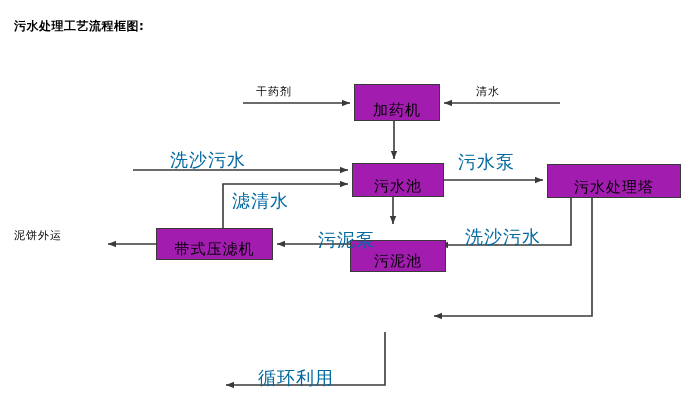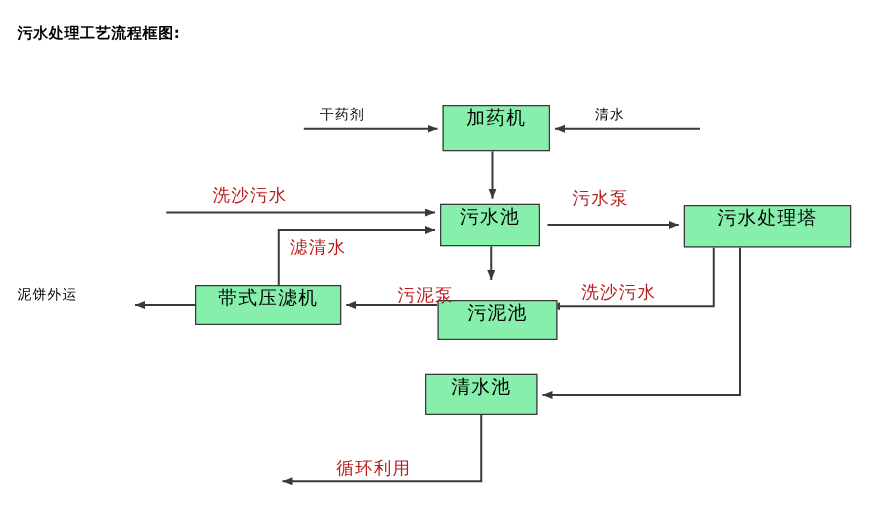--- a/index.html
+++ b/index.html
@@ -36,33 +36,33 @@
     position: absolute;
     left: 0;
     top: 0;
     width: 700px;
     height: 420px;
   }
   .node {
     position: absolute;
     box-sizing: border-box;
     border: 1.5px solid #3a3a3a;
-    background: #86efac;
+    background: #a21caf;
     display: flex;
-    align-items: flex-start;
+    align-items: flex-end;
     justify-content: center;
     font-size: 15px;
     color: #000000;
     white-space: nowrap;
     letter-spacing: 1px;
   }
   .edge-label {
     position: absolute;
-    font-size: 14px;
-    color: #b91c1c;
+    font-size: 18px;
+    color: #0369a1;
     white-space: nowrap;
     letter-spacing: 1px;
     background: transparent;
   }
   .io-label {
     position: absolute;
     font-size: 11px;
     color: #000000;
     white-space: nowrap;
     letter-spacing: 1px;
@@ -106,44 +106,41 @@
       <path d="M156,244 L108,244" marker-end="url(#arrow)"></path>
 
       <path d="M385,332 L385,385 L226,385" marker-end="url(#arrow)"></path>
     </g>
   </svg>
 
   <div class="node" style="left:354px; top:84px; width:86px; height:37px;">
     <span>加药机</span>
   </div>
 
-  <div class="node" style="left:352px; top:163px; width:80px; height:34px;">
+  <div class="node" style="left:352px; top:163px; width:92px; height:34px;">
     <span>污水池</span>
   </div>
 
   <div class="node" style="left:547px; top:164px; width:134px; height:34px;">
     <span>污水处理塔</span>
   </div>
 
   <div class="node" style="left:156px; top:228px; width:117px; height:32px;">
     <span>带式压滤机</span>
   </div>
 
   <div class="node" style="left:350px; top:240px; width:96px; height:32px;">
     <span>污泥池</span>
   </div>
 
-  <div class="node" style="left:340px; top:299px; width:90px; height:33px;">
-    <span>清水池</span>
-  </div>
 
   <div class="io-label" style="left:256px; top:84px;">干药剂</div>
   <div class="io-label" style="left:476px; top:84px;">清水</div>
   <div class="io-label" style="left:14px; top:228px;">泥饼外运</div>
 
   <div class="edge-label" style="left:170px; top:148px;">洗沙污水</div>
   <div class="edge-label" style="left:458px; top:150px;">污水泵</div>
   <div class="edge-label" style="left:232px; top:189px;">滤清水</div>
   <div class="edge-label" style="left:288px; top:228px;margin-left:30px;">污泥泵</div>
   <div class="edge-label" style="left:465px; top:225px;">洗沙污水</div>
-  <div class="edge-label" style="left:258px; top:366px;margin-left:11px;">循环利用</div>
+  <div class="edge-label" style="left:258px; top:366px;">循环利用</div>
 
 </div>
 
 </body></html>

